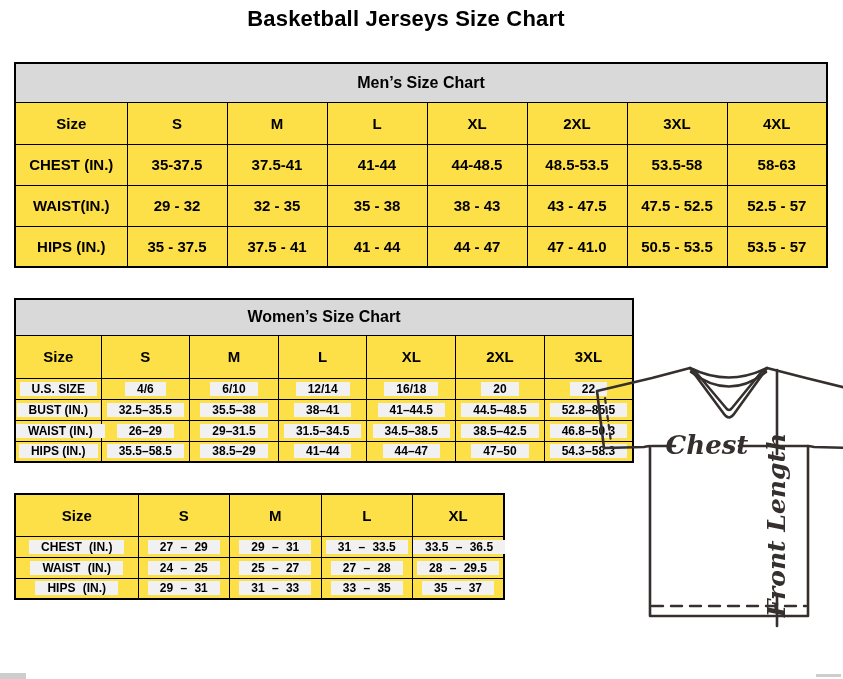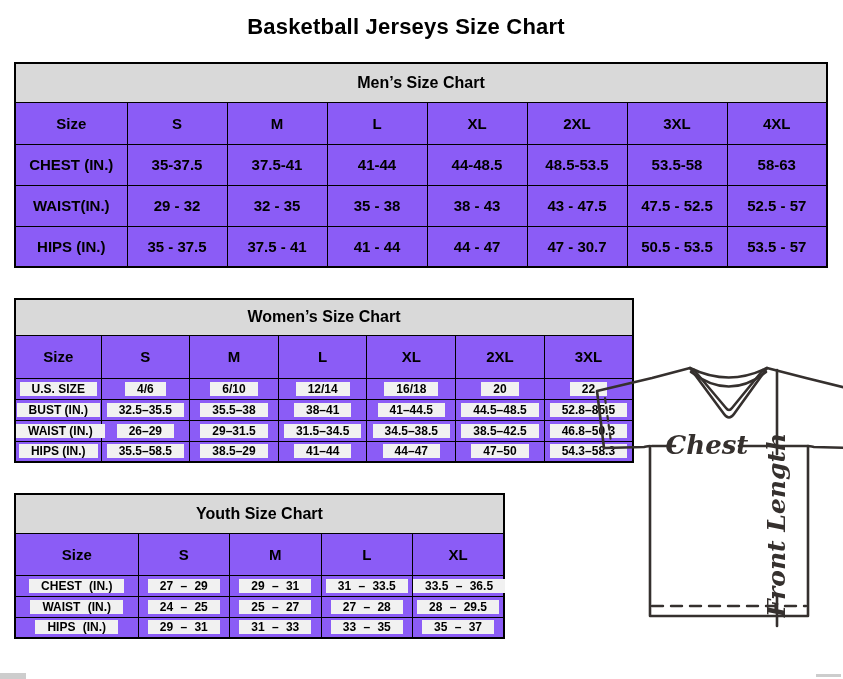--- a/index.html
+++ b/index.html
@@ -2,25 +2,25 @@
 <html><head>
 <meta charset="utf-8">
 <style>
   html,body{margin:0;padding:0;}
   body{
     width:843px;height:679px;position:relative;background:#ffffff;
     font-family:"Liberation Sans", sans-serif;color:#000;overflow:hidden;
   }
   .page-title{
     position:absolute;left:0;top:6px;width:812px;text-align:center;
-    font-size:22px;font-weight:bold;letter-spacing:0.2px;margin-top:8px;
+    font-size:22px;font-weight:bold;letter-spacing:0.2px;
   }
   .size-table{
     position:absolute;border-collapse:collapse;table-layout:fixed;
-    background:#8b5cf6;border:2px solid #000;
+    background:#fde047;border:2px solid #000;
   }
   .size-table th,.size-table td{
     border:1px solid #000;text-align:center;vertical-align:middle;
     padding:0;font-weight:bold;white-space:nowrap;
   }
   .section-header{background:#d9d9d9;font-size:16px;}
   
   #table-mens{left:14px;top:62px;width:814px;}
   #table-mens col.first-col{width:112px;}
   #table-mens .section-row{height:39px;}
@@ -111,21 +111,21 @@
         <td><span class="cell-text">43 - 47.5</span></td>
         <td><span class="cell-text">47.5 - 52.5</span></td>
         <td><span class="cell-text">52.5 - 57</span></td>
       </tr>
       <tr>
         <th><span class="cell-text">HIPS (IN.)</span></th>
         <td><span class="cell-text">35 - 37.5</span></td>
         <td><span class="cell-text">37.5 - 41</span></td>
         <td><span class="cell-text">41 - 44</span></td>
         <td><span class="cell-text">44 - 47</span></td>
-        <td><span class="cell-text">47 - 30.7</span></td>
+        <td><span class="cell-text">47 - 41.0</span></td>
         <td><span class="cell-text">50.5 - 53.5</span></td>
         <td><span class="cell-text">53.5 - 57</span></td>
       </tr>
     </tbody>
   </table>
 
 <table class="size-table" id="table-womens">
     <colgroup>
       <col class="first-col">
       <col>
@@ -191,23 +191,20 @@
 
 <table class="size-table" id="table-youth">
     <colgroup>
       <col class="first-col">
       <col>
       <col>
       <col>
       <col>
     </colgroup>
     <thead>
-      <tr class="section-row">
-        <th colspan="5" class="section-header">Youth Size Chart</th>
-      </tr>
       <tr class="size-row">
         <th>Size</th>
         <th>S</th>
         <th>M</th>
         <th>L</th>
         <th>XL</th>
       </tr>
     </thead>
     <tbody>
       <tr>

